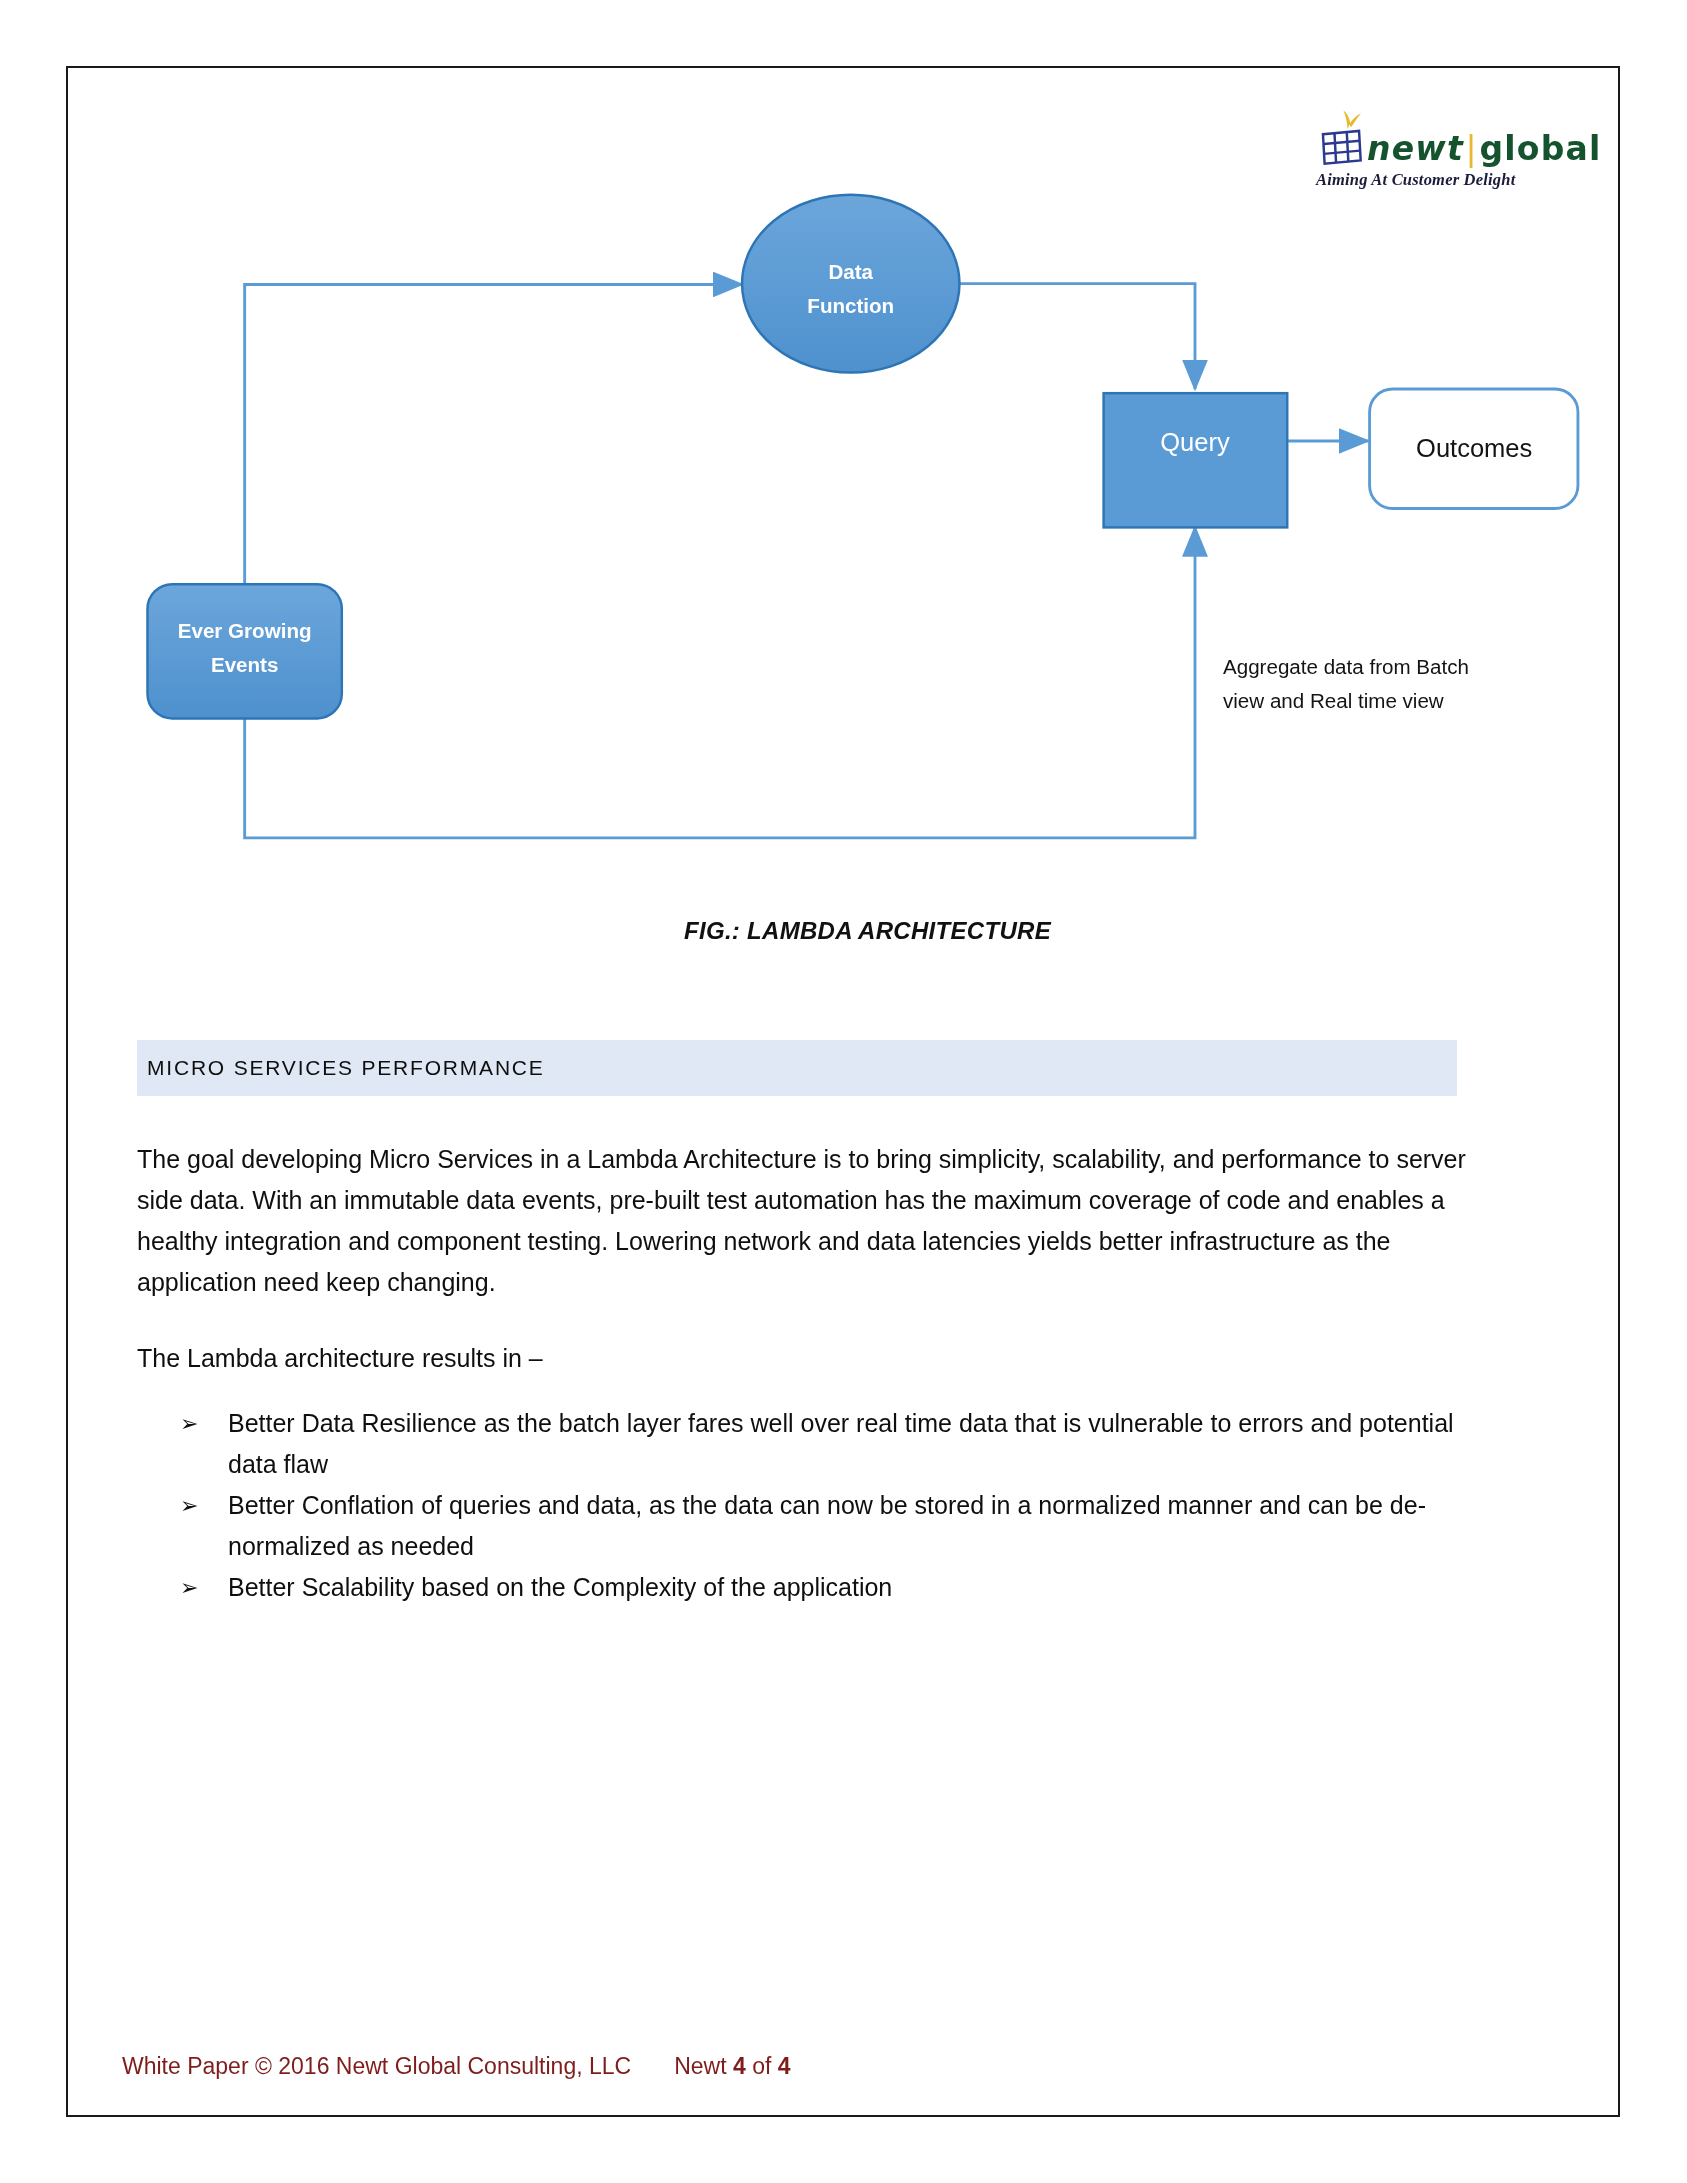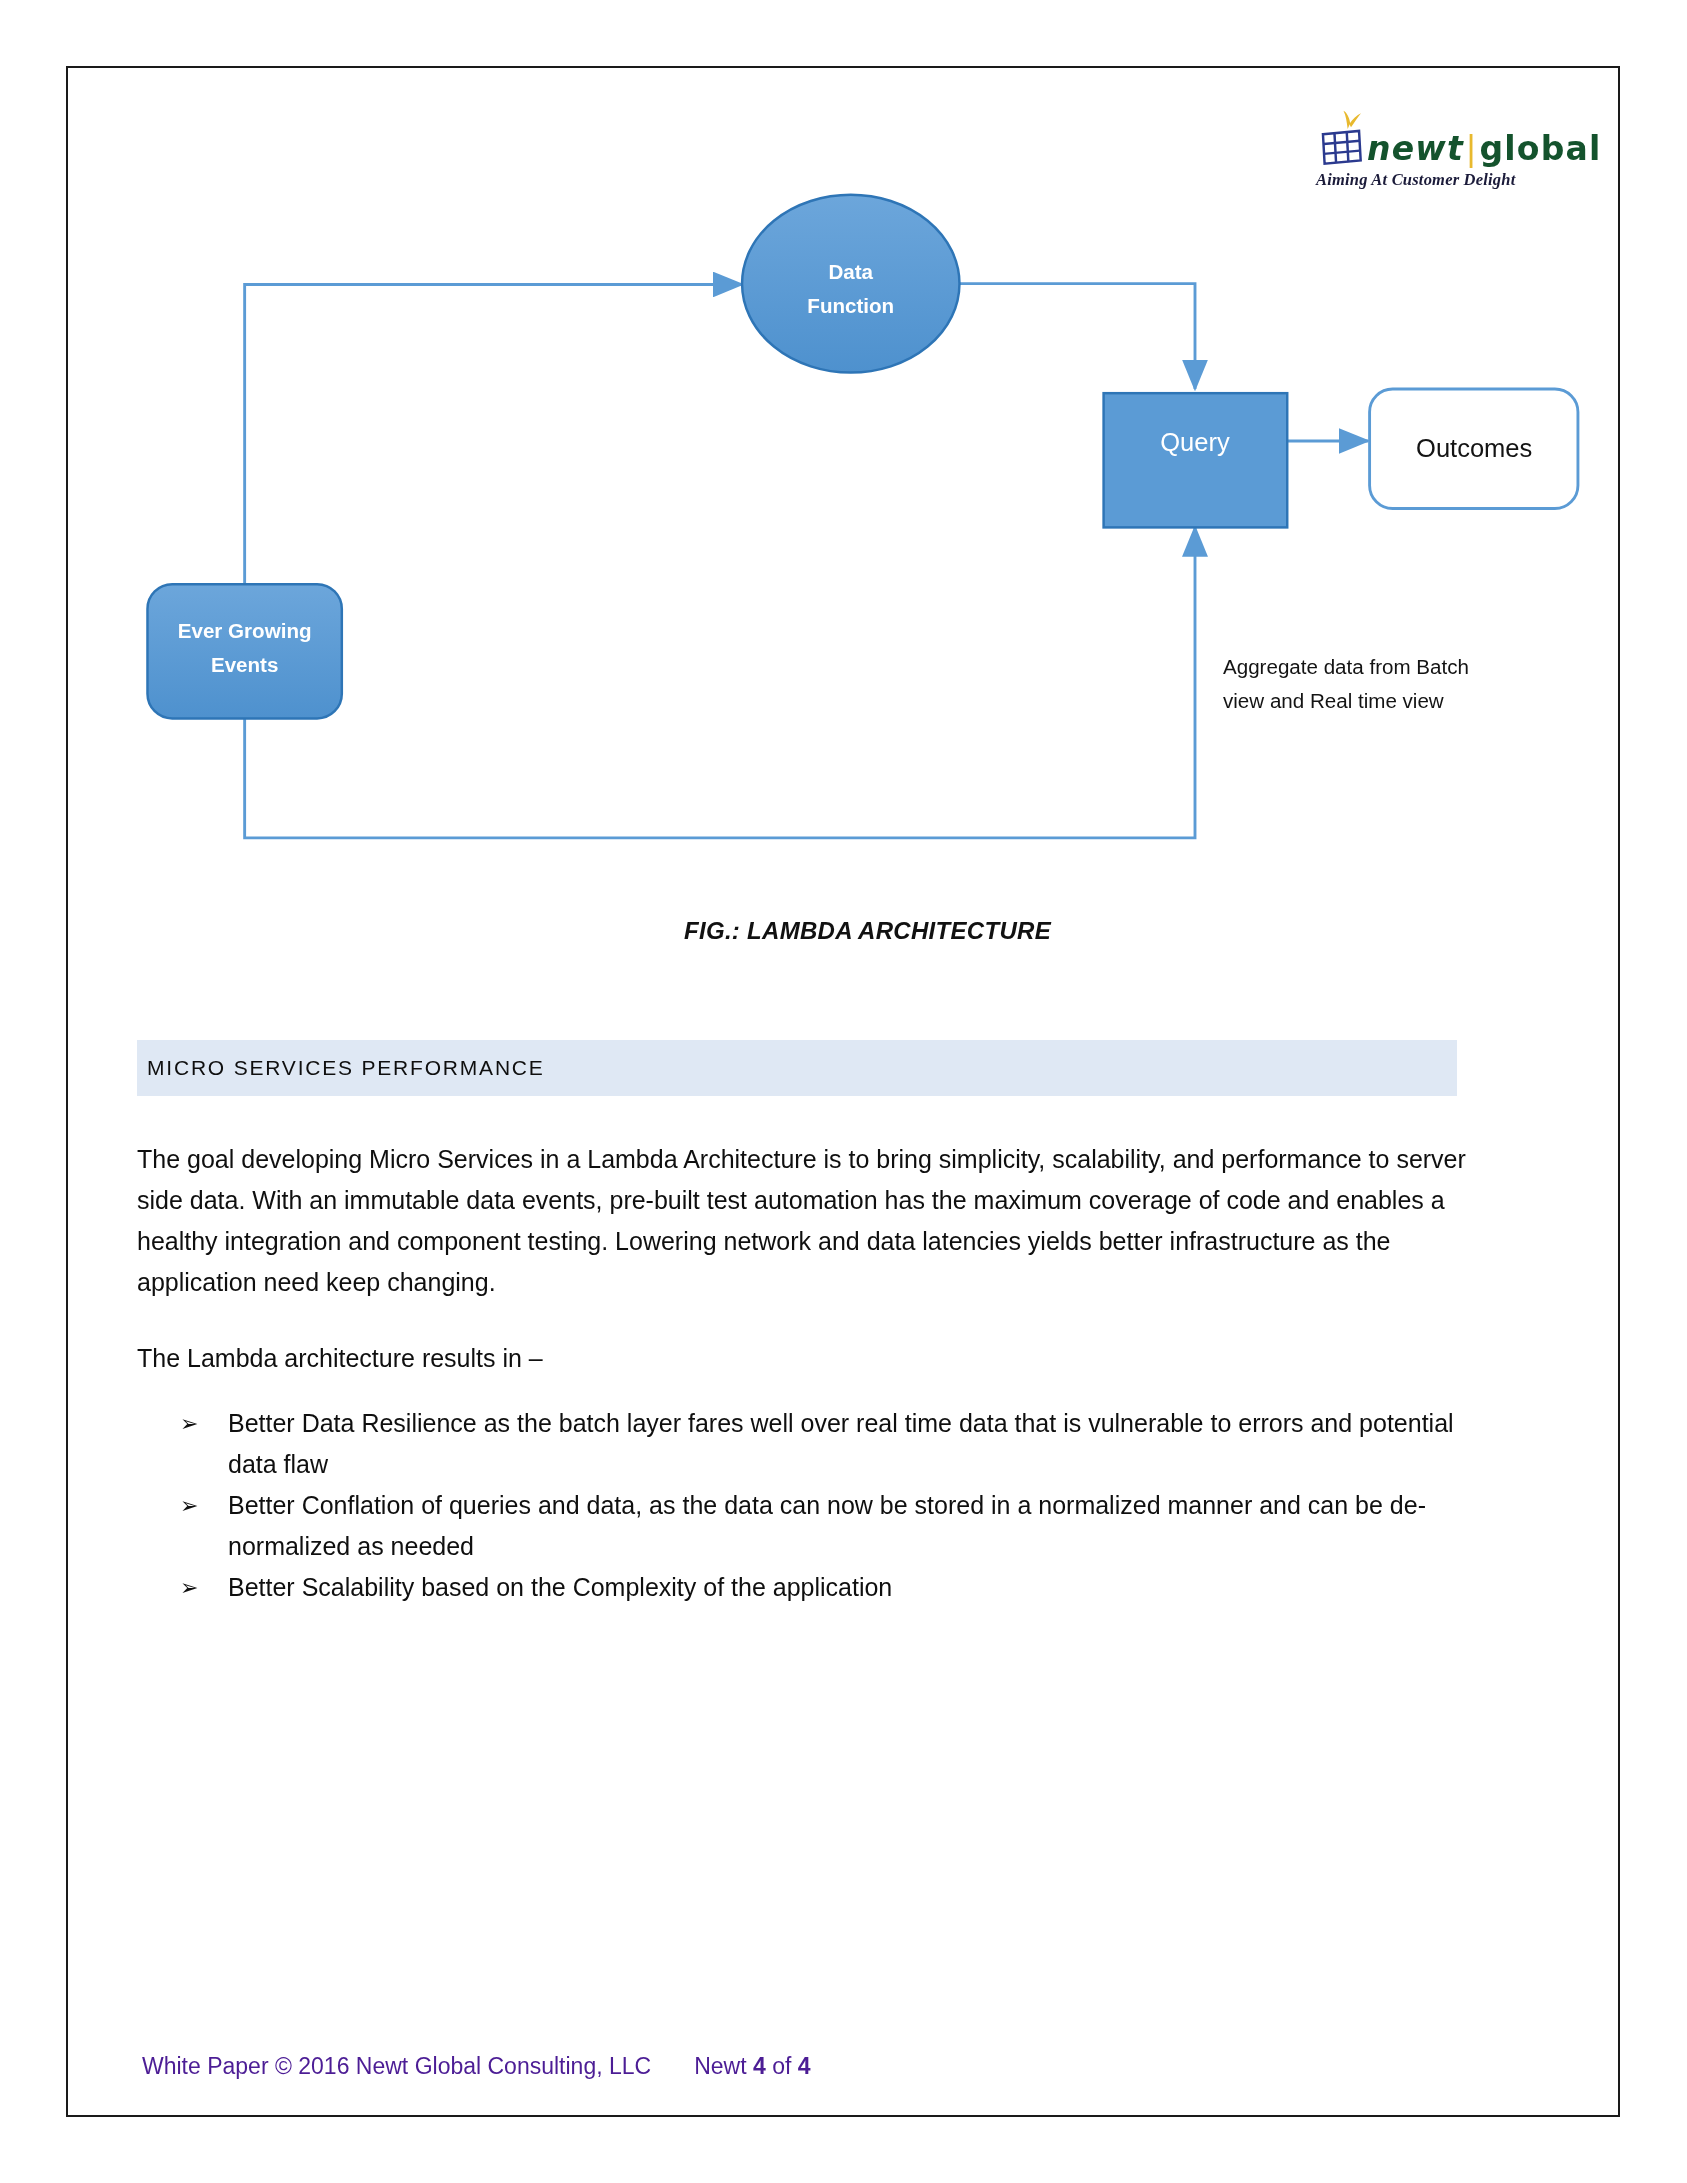--- a/index.html
+++ b/index.html
@@ -197,28 +197,28 @@
     top: 0;
     font-family: "DejaVu Sans", sans-serif;
     font-size: 22px;
     line-height: 41px;
     color: #0f0f0f;
   }
 
   
   .footer {
     position: absolute;
-    left: 74px;
+    left: 54px;
     bottom: 35px;
     width: 1335px;
     display: flex;
     align-items: baseline;
     font-family: "Liberation Sans", sans-serif;
     font-size: 23px;
-    color: #4c1d95;
+    color: #7f1d1d;
   }
   .footer-copy { white-space: nowrap; }
   .footer-page {
     margin-left: 43px;
     white-space: nowrap;
   }
   .footer-page b { font-weight: bold; }
 </style>
 </head>
 <body>

